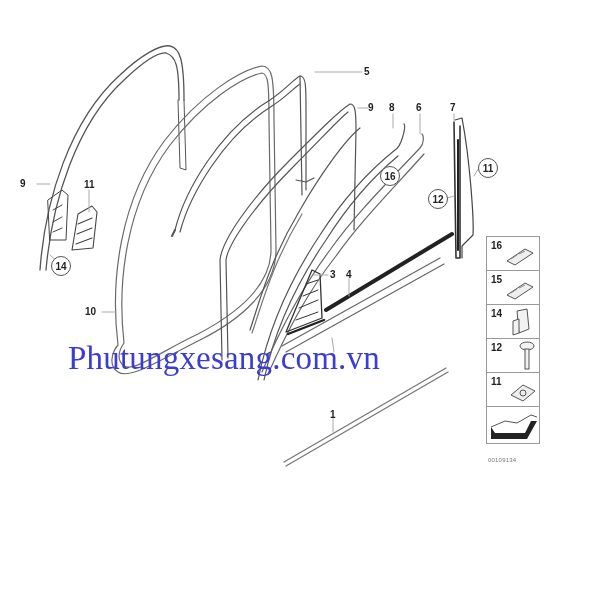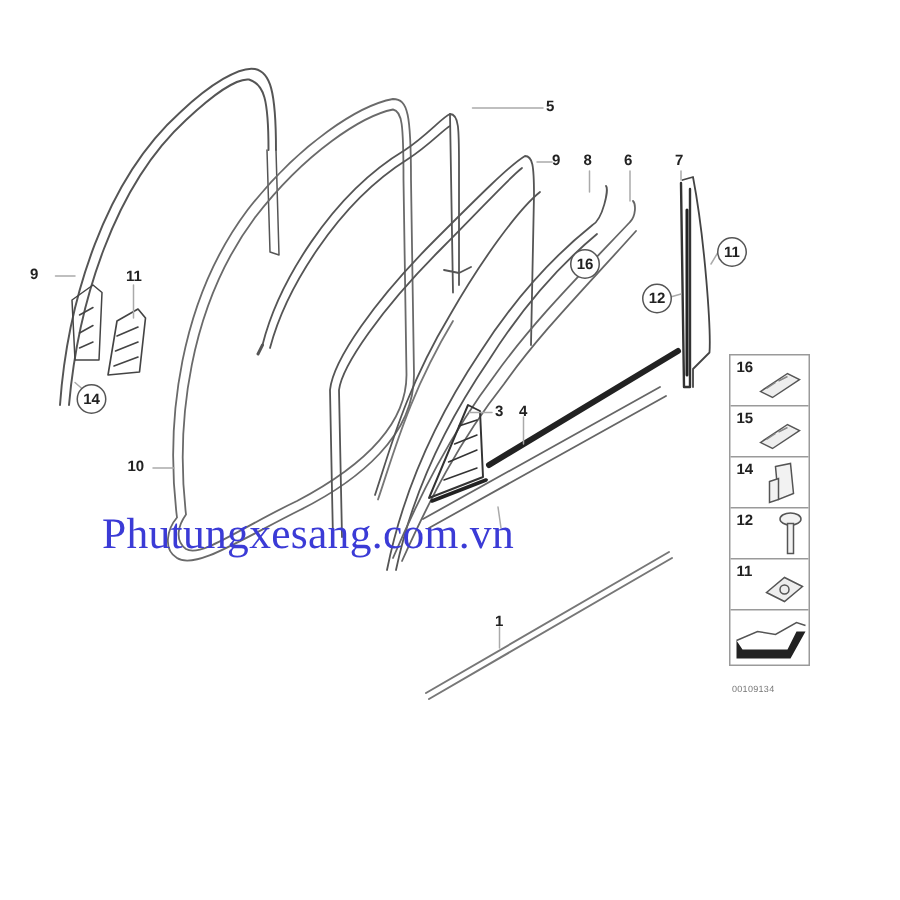--- a/index.html
+++ b/index.html
@@ -6,21 +6,21 @@
   #stage { position:relative; width:600px; height:600px; overflow:hidden; background:#ffffff; font-family:"Liberation Sans", sans-serif; }
   svg.art { position:absolute; left:0; top:0; }
   .lbl { position:absolute; font-size:10px; color:#222; font-weight:bold; line-height:10px; }
   .circ { position:absolute; width:20px; height:20px; border:1.4px solid #555; border-radius:50%; font-size:10px; font-weight:bold; color:#222; display:flex; align-items:center; justify-content:center; box-sizing:border-box; background:#fff; }
   .legend { position:absolute; left:486px; top:236px; width:52px; border:1px solid #9a9a9a; background:#fff; }
   .legend .cell { position:relative; height:33px; border-bottom:1px solid #9a9a9a; }
   .legend .cell:last-child { border-bottom:none; height:36px; }
   .legend .num { position:absolute; left:4px; top:3px; font-size:10px; font-weight:bold; color:#222; }
   .legend svg { position:absolute; left:0; top:0; }
   .code { position:absolute; left:488px; top:457px; font-size:6px; color:#777; letter-spacing:0.2px; }
-  .watermark { position:absolute; left:68px; top:340px; font-family:"Liberation Serif", serif; font-size:29px; color:#3b3bd6; white-space:nowrap; letter-spacing:0.2px; }
+  .watermark { position:absolute; left:68px; top:340px; font-family:"Liberation Serif", serif; font-size:33px; color:#3b3bd6; white-space:nowrap; letter-spacing:0.2px; }
 </style>
 </head>
 <body>
 
 <div id="stage">
 
   <svg class="art" width="600" height="600" viewBox="0 0 600 600">
     <g fill="none" stroke-linecap="round" stroke-linejoin="round">
 
       <g stroke="#555" stroke-width="1.3">

